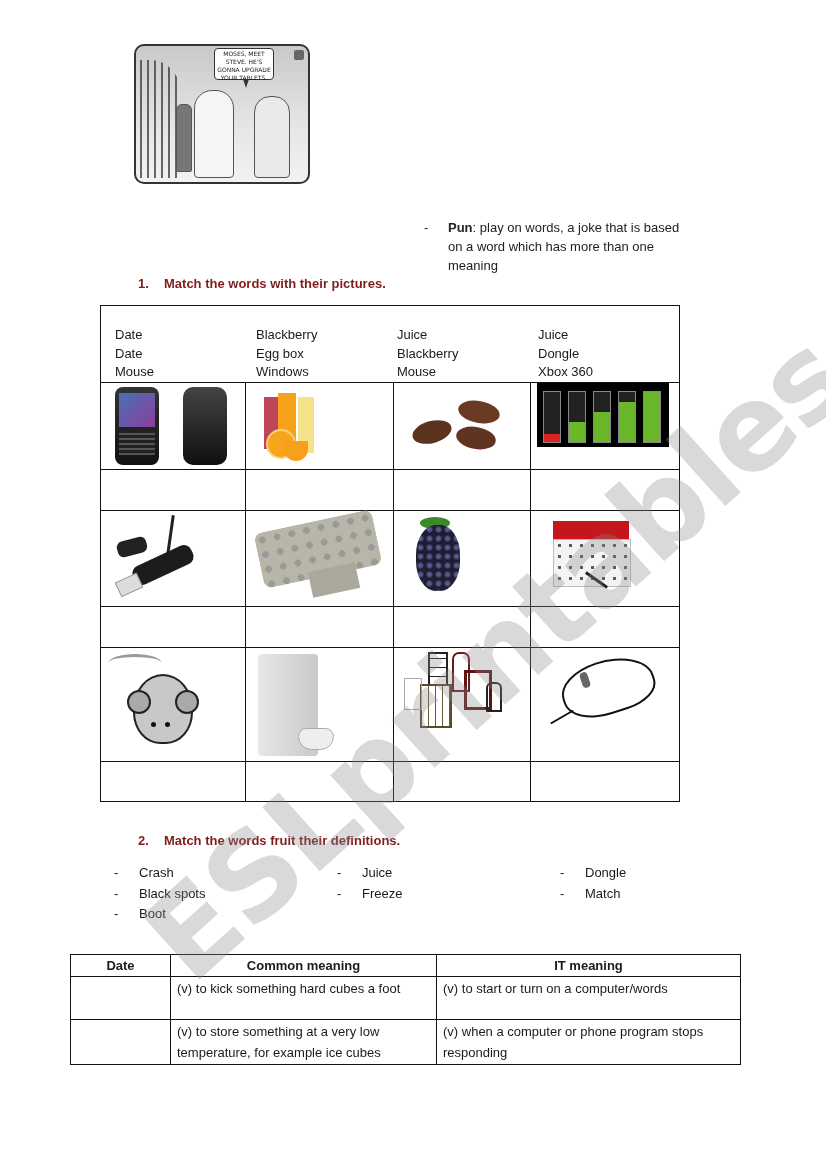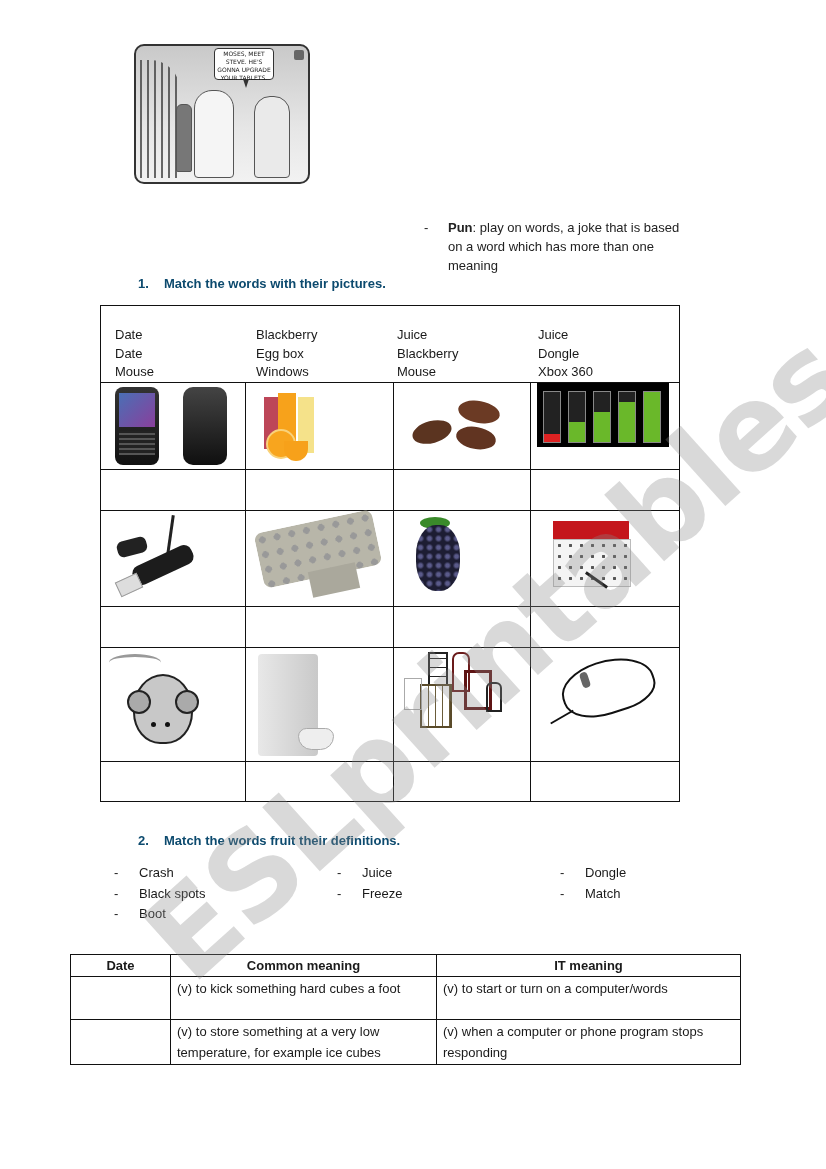--- a/index.html
+++ b/index.html
@@ -20,21 +20,21 @@
              border-top-right-radius:30px; }
   .cartoon .fig { position:absolute; background:#f5f5f5; border:1px solid #555; }
   .cartoon .sig { position:absolute; right:4px; top:4px; width:10px; height:10px; background:#666; border-radius:2px; }
 
   
   .pun { left:424px; top:218px; width:270px; font-family:"Liberation Sans", sans-serif; font-size:13px; line-height:19px; color:#222; }
   .pun .dash { position:absolute; left:0; top:0; }
   .pun .body { margin-left:24px; }
   .pun b { font-weight:bold; }
 
-  .heading { font-weight:bold; font-size:13px; color:#0c4a6e; }
+  .heading { font-weight:bold; font-size:13px; color:#7f1d1d; }
   .heading .num { display:inline-block; width:26px; }
 
   
   table.pics { position:absolute; left:100px; top:305px; width:495px; border-collapse:collapse;padding-left:48px; }
   table.pics td { border:1px solid #111; padding:0; vertical-align:top; }
   table.pics td.words { height:75px; padding:20px 0 0 14px; box-sizing:border-box; line-height:18.5px; font-size:13px; }
   .cols4 { display:flex; }
   .cols4 > div { width:141px; }
   table.pics tr.imgrow1 td { height:86px; }
   table.pics tr.blank1 td { height:40px; }

